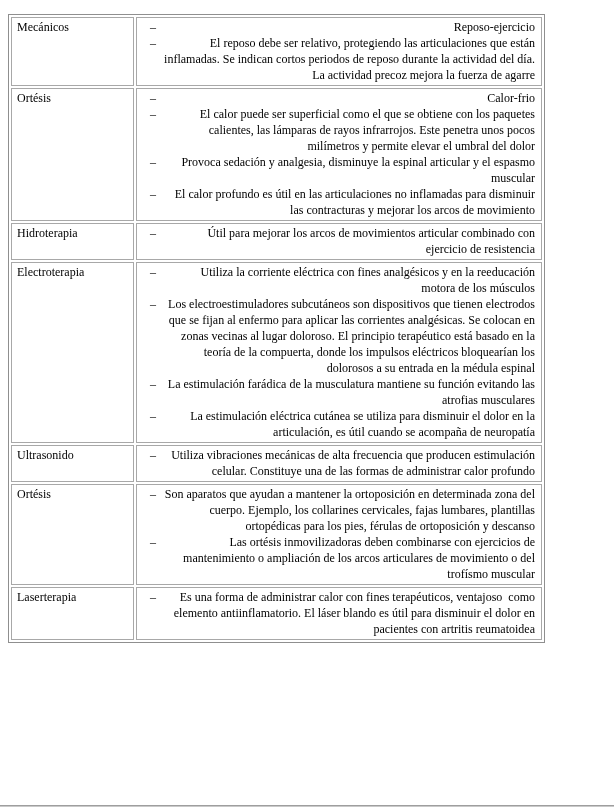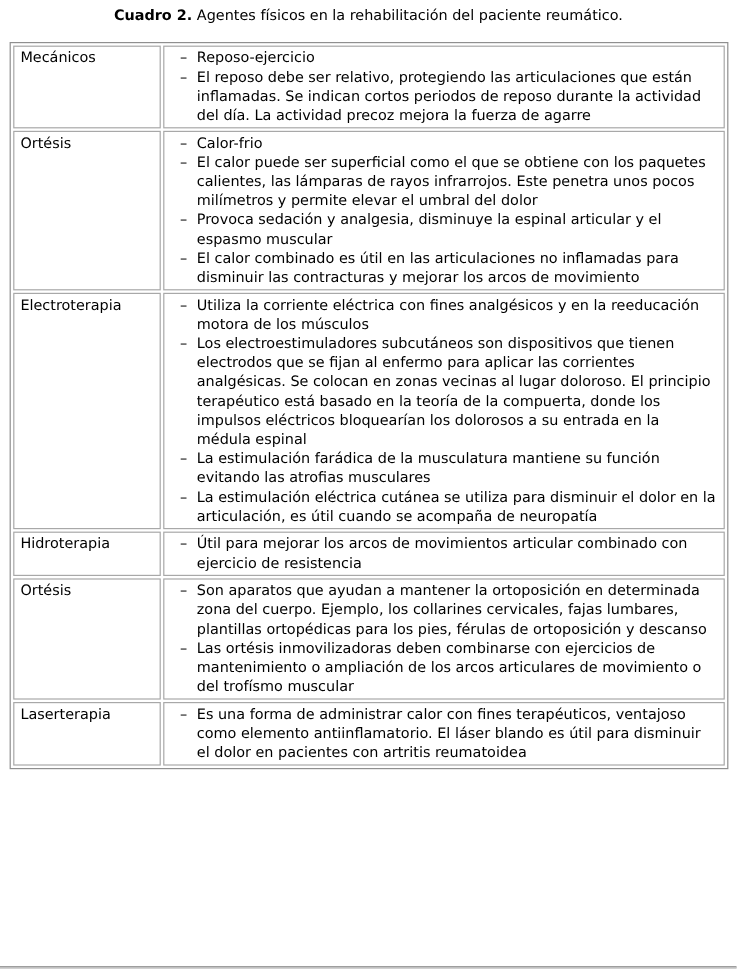--- a/index.html
+++ b/index.html
@@ -20,26 +20,27 @@
     padding-top: 6px;
     text-align: center;
     font-size: 12px;
     line-height: 15px;
   }
   .caption .caption-label {
     font-weight: bold;
   }
   table.agents-table {
     margin: 14px 0 0 8px;
-    width: 599px;
+    width: 537px;
     table-layout: fixed;
     border-collapse: separate;
     border-spacing: 2px;
     border: 1px solid #8f8f8f;
     background: #ffffff;
+    font-family: Liberation Serif, serif;
   }
   td {
     border: 1px solid #a8a8a8;
     vertical-align: top;
     font-size: 12px;
     line-height: 16px;
     background: #ffffff;
   }
   td.agent-cell {
     width: 113px;
@@ -52,39 +53,37 @@
     display: flex;
     align-items: flex-start;
   }
   .bullet-dash {
     flex: 0 0 14px;
     margin-left: 7px;
   }
   .bullet-text {
     flex: 1;
     white-space: pre-wrap;
+    text-align: right;
   }
   .page-divider {
     position: absolute;
     left: 0;
     bottom: 3px;
     width: 614px;
     height: 1px;
     background: #9e9e9e;
     border-bottom: 1px solid #c9c9c9;
   }
 </style>
 </head>
 <body>
 
 <div class="page">
 
-  <div class="caption">
-    <span class="caption-label">Cuadro 2.</span><span> Agentes físicos en la rehabilitación del paciente reumático.</span>
-  </div>
 
   <table class="agents-table">
     <tbody id="table-body">
   <tr>
     <td class="agent-cell">
       <span>Mecánicos</span>
     </td>
     <td class="desc-cell">
   <div class="bullet-row">
     <span class="bullet-dash">–</span>
@@ -113,21 +112,33 @@
     <span class="bullet-text">El calor puede ser superficial como el que se obtiene con los paquetes calientes, las lámparas de rayos infrarrojos. Este penetra unos pocos milímetros y permite elevar el umbral del dolor</span>
   </div>
 
   <div class="bullet-row">
     <span class="bullet-dash">–</span>
     <span class="bullet-text">Provoca sedación y analgesia, disminuye la espinal articular y el espasmo muscular</span>
   </div>
 
   <div class="bullet-row">
     <span class="bullet-dash">–</span>
-    <span class="bullet-text">El calor combinado es útil en las articulaciones no inflamadas para disminuir las contracturas y mejorar los arcos de movimiento</span>
+    <span class="bullet-text">El calor profundo es útil en las articulaciones no inflamadas para disminuir las contracturas y mejorar los arcos de movimiento</span>
+  </div>
+</td>
+  </tr>
+
+  <tr>
+    <td class="agent-cell">
+      <span>Hidroterapia</span>
+    </td>
+    <td class="desc-cell">
+  <div class="bullet-row">
+    <span class="bullet-dash">–</span>
+    <span class="bullet-text">Útil para mejorar los arcos de movimientos articular combinado con ejercicio de resistencia</span>
   </div>
 </td>
   </tr>
 
   <tr>
     <td class="agent-cell">
       <span>Electroterapia</span>
     </td>
     <td class="desc-cell">
   <div class="bullet-row">
@@ -147,30 +158,29 @@
 
   <div class="bullet-row">
     <span class="bullet-dash">–</span>
     <span class="bullet-text">La estimulación eléctrica cutánea se utiliza para disminuir el dolor en la articulación, es útil cuando se acompaña de neuropatía</span>
   </div>
 </td>
   </tr>
 
   <tr>
     <td class="agent-cell">
-      <span>Hidroterapia</span>
-    </td>
-    <td class="desc-cell">
-  <div class="bullet-row">
-    <span class="bullet-dash">–</span>
-    <span class="bullet-text">Útil para mejorar los arcos de movimientos articular combinado con ejercicio de resistencia</span>
-  </div>
-</td>
-  </tr>
-
+      <span>Ultrasonido</span>
+    </td>
+    <td class="desc-cell">
+  <div class="bullet-row">
+    <span class="bullet-dash">–</span>
+    <span class="bullet-text">Utiliza vibraciones mecánicas de alta frecuencia que producen estimulación celular. Constituye una de las formas de administrar calor profundo</span>
+  </div>
+</td>
+  </tr>
 
 
   <tr>
     <td class="agent-cell">
       <span>Ortésis</span>
     </td>
     <td class="desc-cell">
   <div class="bullet-row">
     <span class="bullet-dash">–</span>
     <span class="bullet-text">Son aparatos que ayudan a mantener la ortoposición en determinada zona del cuerpo. Ejemplo, los collarines cervicales, fajas lumbares, plantillas ortopédicas para los pies, férulas de ortoposición y descanso</span>

